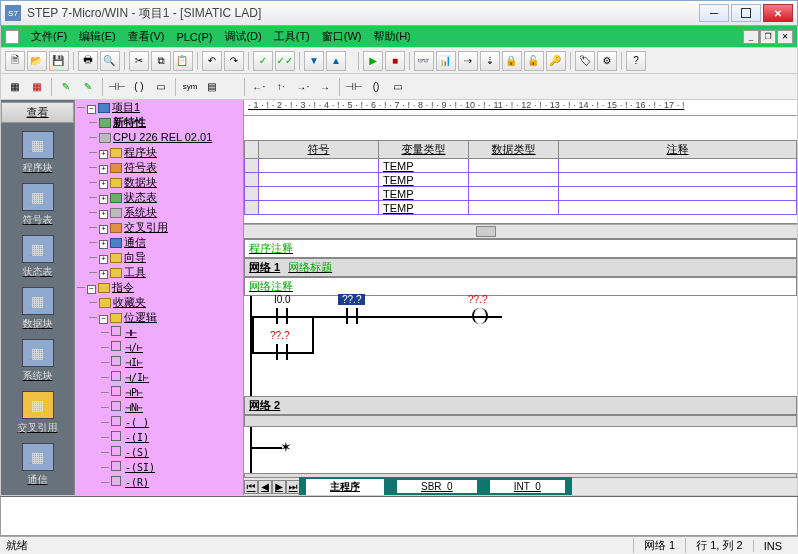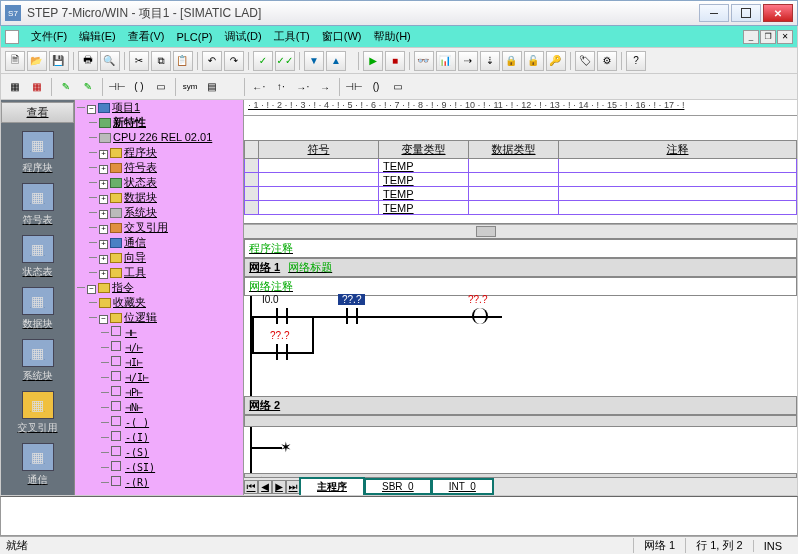--- a/index.html
+++ b/index.html
@@ -10,21 +10,21 @@
 .titlebar .app-icon { width: 16px; height: 16px; background: #5c8ac0; margin-right: 6px; display: inline-flex; align-items: center; justify-content: center; font-size: 8px; color: #fff; }
 .titlebar .title { flex: 1; color: #444; font-size: 12px; }
 .win-btns { display: flex; gap: 2px; }
 .win-btn { width: 30px; height: 18px; border: 1px solid #a9b7cf; background: linear-gradient(#f5f9ff,#dde8f7); font-size: 10px; display: flex; align-items: center; justify-content: center; cursor: pointer; }
 .win-btn.min::before { content:""; width:8px; height:1px; background:#333; }
 .win-btn.max::before { content:""; width:8px; height:8px; border:1px solid #333; }
 .win-btn.close { background: linear-gradient(#f78,#c22); color:#fff; border-color:#a33; }
 .win-btn.close::before { content:"✕"; font-size:10px; font-weight:bold; }
 
 
-.menubar { height: 22px; background: #5eead4; border: 1px solid #ccc; border-top: none; display: flex; align-items: center; padding: 0 4px; text-align: right; }
+.menubar { height: 22px; background: #22c55e; border: 1px solid #ccc; border-top: none; display: flex; align-items: center; padding: 0 4px; text-align: right; }
 .menubar .doc-icon { width:14px; height:14px; background: #fff; border:1px solid #999; margin-right: 6px; }
 .menubar .menu-item { padding: 2px 6px; cursor: pointer; }
 .menubar .inner-btns { margin-left: auto; display:flex; gap:1px; }
 .menubar .ib { width:16px; height:14px; border:1px solid #999; background:#eee; display:flex; align-items:center; justify-content:center; font-size:8px; cursor:pointer; }
 
 
 .toolbar { height: 26px; background: #f0f0f0; border: 1px solid #ccc; border-top:none; display: flex; align-items:center; padding: 0 4px; gap:2px; }
 .tbtn { width:20px; height:20px; border:1px solid #bbb; background:linear-gradient(#fff,#e5e5e5); display:flex; align-items:center; justify-content:center; cursor:pointer; font-size:10px; }
 .tbtn.flat { border:1px solid transparent; background:transparent; }
 .sep { width:1px; height:18px; background:#bbb; margin:0 2px; }
@@ -73,21 +73,21 @@
 .contact { position:absolute; width:20px; height:16px; }
 .contact::before,.contact::after{content:"";position:absolute;width:2px;height:16px;background:#000;}
 .contact::before{left:4px;} .contact::after{right:4px;}
 .coil { position:absolute; width:16px; height:16px; border:2px solid #000; border-top:none; border-bottom:none; border-radius:50%; }
 .labeltxt { position:absolute; font-size:10px; }
 .errbox { position:absolute; background:#1a3d8f; color:#fff; font-size:10px; padding:0 4px; }
 .errtxt { color:#d00; }
 
 .tabstrip { height:18px; background:#e5e5e5; border-top:1px solid #888; display:flex; align-items:center; font-size:10px; }
 .tabstrip .tsb { width:14px; height:14px; border:1px solid #888; background:#ddd; display:flex; align-items:center; justify-content:center; cursor:pointer; }
-.tabstrip .tab { padding:1px 16px; border:2px solid #0f766e; background:#fff; margin-left:-1px; cursor:pointer; }
+.tabstrip .tab { padding:1px 24px; border:7px solid #0f766e; background:#fff; margin-left:-1px; cursor:pointer; }
 .tabstrip .tab.active { background:#fff; border-bottom-color:#fff; font-weight:bold; }
 
 
 .output { height:40px; background:#fff; border:1px solid #999; border-top:1px solid #666; }
 .statusbar { height:18px; background:#f0f0f0; border-top:1px solid #aaa; display:flex; align-items:center; font-size:11px; padding:0 6px; }
 .statusbar .spacer { flex:1; }
 .statusbar .cell { border-left:1px solid #bbb; padding:0 10px; }
 </style>
 </head>
 <body>
@@ -220,22 +220,22 @@
   <div class="tree-pane">
     <ul>
       <li><span class="t-toggle">−</span><span class="t-icon blue"></span><span>项目1</span>
         <ul>
           <li><span class="t-icon green"></span><b><span>新特性</span></b></li>
           <li><span class="t-icon gray"></span><span>CPU 226 REL 02.01</span></li>
         </ul>
         <ul id="tree-nodes">
             <li><span class="t-toggle">+</span><span class="t-icon folder"></span><span>程序块</span></li>
             <li><span class="t-toggle">+</span><span class="t-icon orange"></span><span>符号表</span></li>
+            <li><span class="t-toggle">+</span><span class="t-icon folder"></span><span>数据块</span></li>
             <li><span class="t-toggle">+</span><span class="t-icon green"></span><span>状态表</span></li>
-            <li><span class="t-toggle">+</span><span class="t-icon folder"></span><span>数据块</span></li>
             <li><span class="t-toggle">+</span><span class="t-icon gray"></span><span>系统块</span></li>
             <li><span class="t-toggle">+</span><span class="t-icon orange"></span><span>交叉引用</span></li>
             <li><span class="t-toggle">+</span><span class="t-icon blue"></span><span>通信</span></li>
             <li><span class="t-toggle">+</span><span class="t-icon folder"></span><span>向导</span></li>
             <li><span class="t-toggle">+</span><span class="t-icon folder"></span><span>工具</span></li>
           </ul>
       </li>
       <li><span class="t-toggle">−</span><span class="t-icon folder"></span><span>指令</span>
         <ul>
           <li><span class="t-icon folder"></span><span>收藏夹</span></li>
@@ -313,21 +313,21 @@
       <div class="prog-comment">程序注释</div>
       <div class="net-header">
         <span class="nt">网络 1</span>
         <span class="ntlabel">网络标题</span>
       </div>
       <div class="prog-comment">网络注释</div>
       <div class="ladder-canvas">
 
         <div class="rung" style="left:0;top:20px;width:250px"></div>
         <div class="contact" style="left:20px;top:12px"></div>
-        <span class="labeltxt" style="left:10px;top:-2px">I0.0</span>
+        <span class="labeltxt" style="left:22px;top:-2px">I0.0</span>
         <div class="contact" style="left:90px;top:12px"></div>
         <span class="errbox" style="left:86px;top:-2px">??.?</span>
         <div class="coil" style="left:220px;top:12px"></div>
         <span class="labeltxt errtxt" style="left:216px;top:-2px">??.?</span>
 
         <div class="vline" style="left:0;top:20px;height:38px"></div>
         <div class="vline" style="left:60px;top:20px;height:38px"></div>
         <div class="rung" style="left:0;top:56px;width:60px"></div>
         <div class="contact" style="left:20px;top:48px"></div>
         <span class="labeltxt errtxt" style="left:18px;top:34px">??.?</span>

